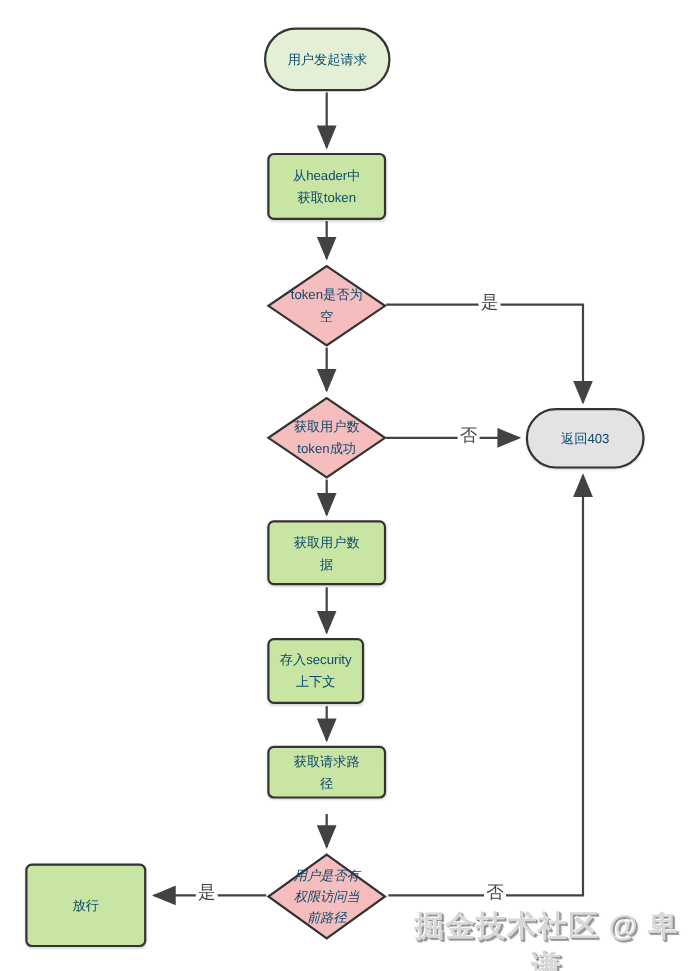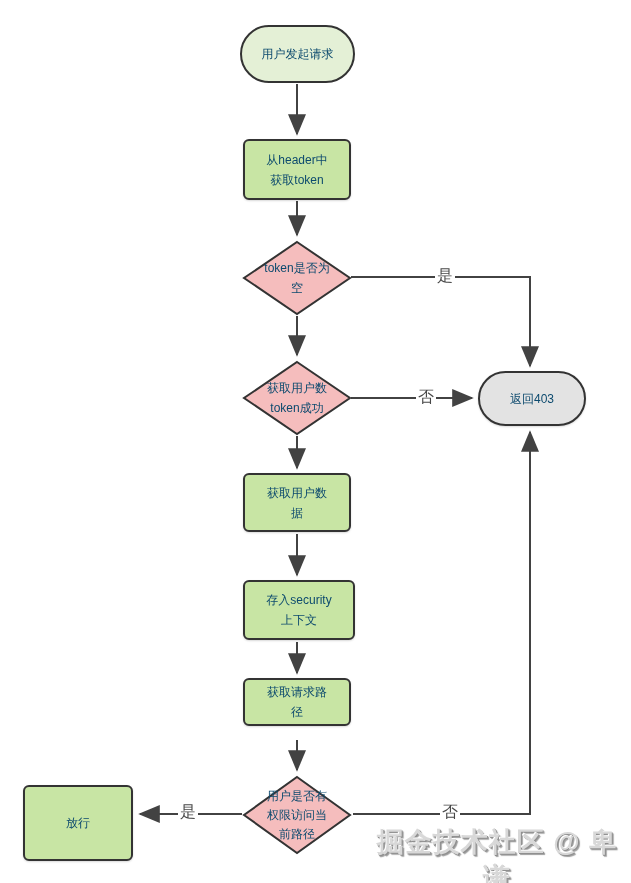--- a/index.html
+++ b/index.html
@@ -89,31 +89,31 @@
 
   <div class="node terminal" style="left:478px; top:371px; width:108px; height:55px;">
     <div>返回403</div>
   </div>
 
   <div class="node process" style="left:243px; top:473px; width:108px; height:59px;">
     <div>获取用户数</div>
     <div>据</div>
   </div>
 
-  <div class="node process" style="left:243px; top:580px; width:112px; height:60px;">
+  <div class="node process" style="left:243px; top:580px; width:88px; height:60px;">
     <div>存入security</div>
     <div>上下文</div>
   </div>
 
   <div class="node process" style="left:243px; top:678px; width:108px; height:48px;">
     <div>获取请求路</div>
     <div>径</div>
   </div>
 
-  <div class="node decision" style="left:242px; top:775px; width:110px; height:80px;">
+  <div class="node decision" style="left:242px; top:775px; width:110px; height:80px;font-style:italic;">
     <svg width="110" height="80" viewBox="0 0 110 80">
       <polygon points="55,2 108,40 55,78 2,40" fill="#f5bdbd" stroke="#333333" stroke-width="2"></polygon>
     </svg>
     <div class="diamond-label" style="line-height:19px;">
       <div>用户是否有</div>
       <div>权限访问当</div>
       <div>前路径</div>
     </div>
   </div>
 

